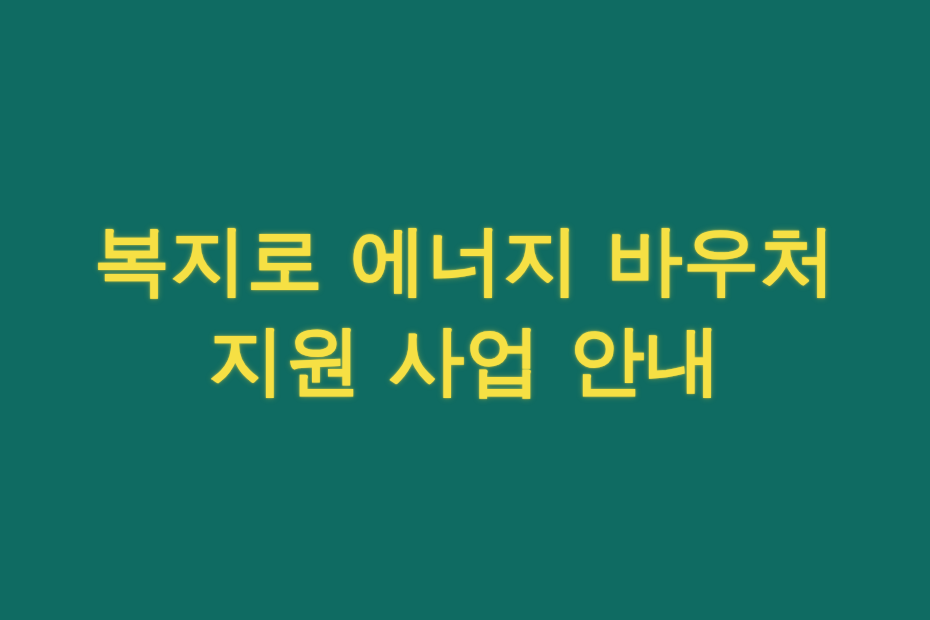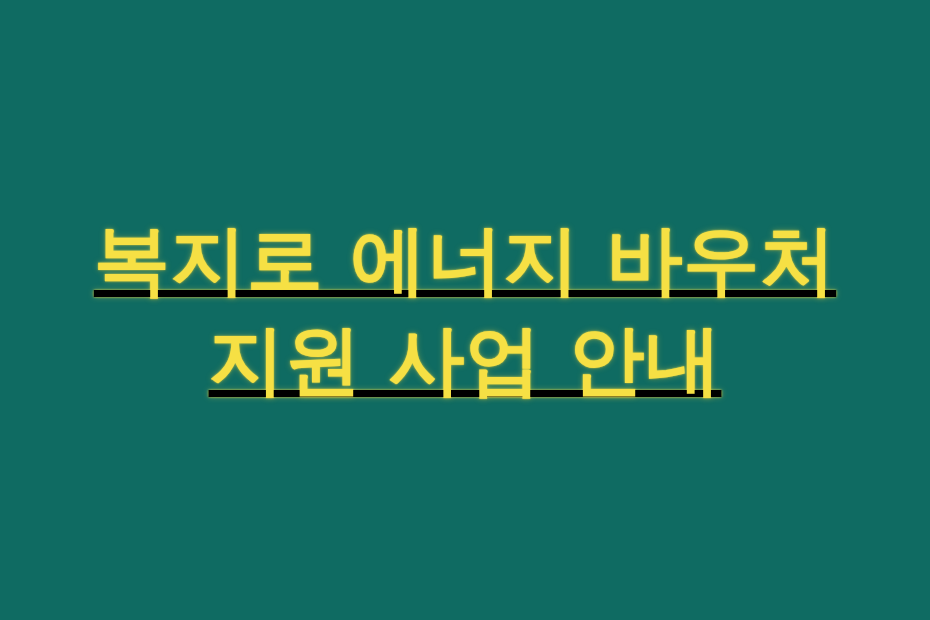--- a/index.html
+++ b/index.html
@@ -17,21 +17,20 @@
 
   #banner {
     position: relative;
     width: 930px;
     height: 620px;
     box-sizing: border-box;
     display: flex;
     align-items: center;
     justify-content: center;
     background: #0F6B62;
-    text-decoration: underline;
   }
 
   #headline {
     width: 800px;
     margin: 0;
     padding: 0;
     text-align: center;
     font-family: "DejaVu Sans", "Liberation Sans", sans-serif;
     font-weight: 700;
     font-size: 76px;

